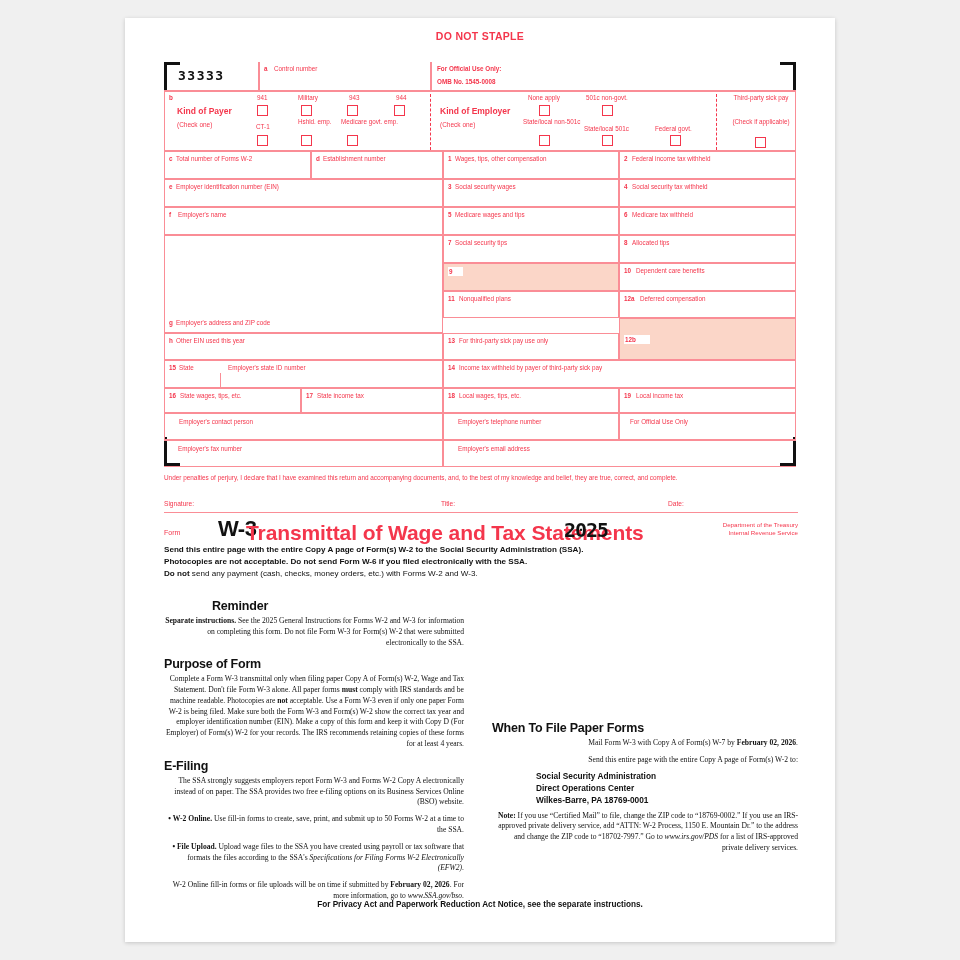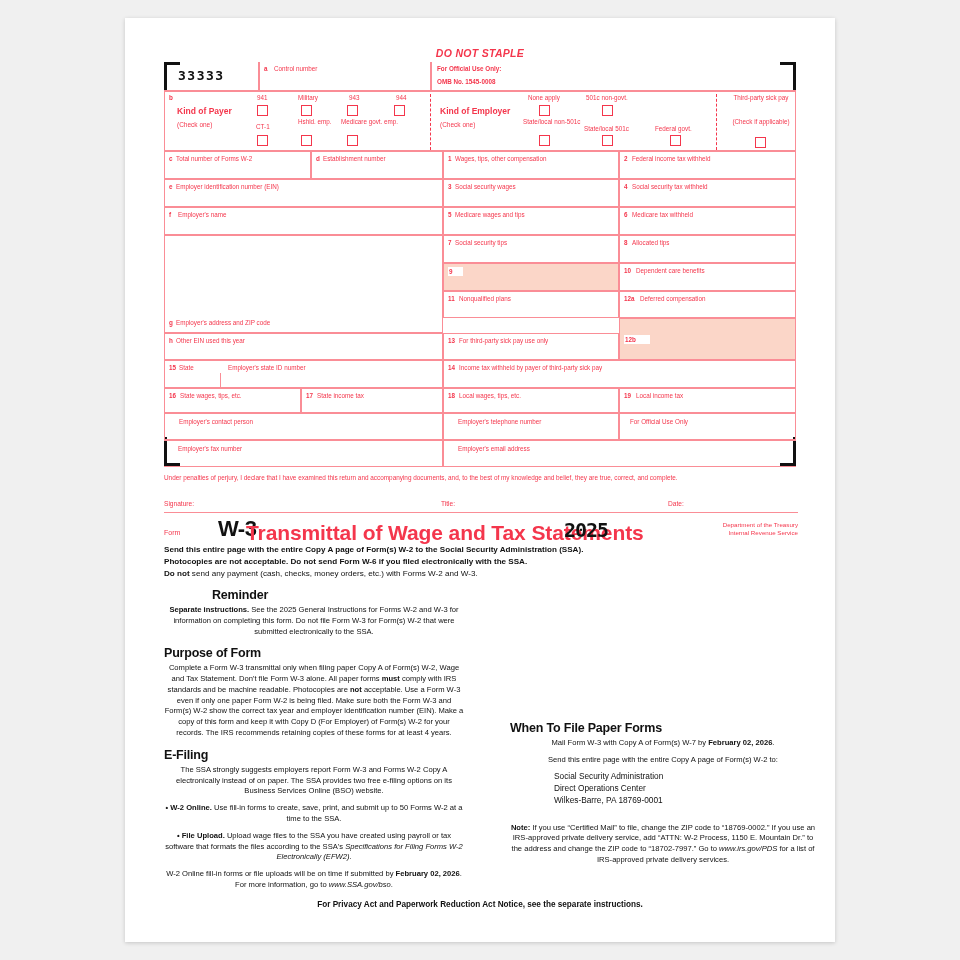--- a/index.html
+++ b/index.html
@@ -13,23 +13,23 @@
     position:absolute;left:125px;top:18px;
     width:710px;height:924px;
     background:#ffffff;
     box-shadow:0 1px 4px rgba(0,0,0,.18);
   }
   .b{font-weight:bold;}
   .i{font-style:italic;}
 
   
   .donotstaple{
-    position:absolute;left:0;top:29px;width:710px;
+    position:absolute;left:0;top:12px;width:710px;
     text-align:center;font-size:10.5px;font-weight:bold;
-    color:#f4364c;letter-spacing:.3px;font-style:italic;
+    color:#f4364c;letter-spacing:.3px;
   }
 
   
   .formwrap{
     position:absolute;left:39px;top:44px;
     width:632px;height:404px;
   }
   .cell{position:absolute;box-sizing:border-box;border:1px solid #fa8d96;}
   .lbl{position:absolute;font-size:6.3px;color:#f4364c;white-space:nowrap;line-height:1.15;}
   .lbl.num{font-weight:bold;}
@@ -70,26 +70,26 @@
     position:absolute;left:400px;top:0px;font-size:20px;font-weight:bold;color:#111;
     font-family:"DejaVu Sans Mono", monospace;letter-spacing:-1px;
   }
   .t-dept{position:absolute;right:0;top:3px;text-align:right;font-size:6.2px;color:#f4364c;line-height:1.35;}
 
   .lead{position:absolute;left:39px;top:526px;width:560px;font-size:8.1px;color:#111;font-weight:bold;line-height:1.5;}
   .lead .n{font-weight:normal;}
 
   
   .colL{position:absolute;left:39px;top:565px;width:300px;}
-  .colR{position:absolute;left:385px;top:703px;width:306px;}
+  .colR{position:absolute;left:367px;top:703px;width:306px;}
   h2.sec{font-size:12.5px;font-weight:bold;color:#111;margin:0 0 3px 0;letter-spacing:-.2px;}
   .colL h2.sec{margin-top:9px;}
   .colR h2.sec{margin-top:7px;}
-  p.para{font-size:7.6px;color:#111;line-height:1.42;margin:0 0 6px 0;text-align:center;}
-  .addr{font-size:8.3px;font-weight:normal;color:#111;line-height:1.45;margin:4px 0 17px 44px;}
+  p.para{font-size:7.6px;color:#111;line-height:1.42;margin:0 0 6px 0;text-align:right;font-family:Liberation Serif, serif;}
+  .addr{font-size:8.3px;font-weight:bold;color:#111;line-height:1.45;margin:4px 0 5px 44px;}
 
   .privacy{
     position:absolute;left:0;top:882px;width:710px;text-align:center;
     font-size:8.2px;font-weight:bold;color:#111;
   }
 </style>
 </head>
 <body>
 
 <div class="page">
@@ -313,21 +313,21 @@
     </span>
   </div>
 
   <div class="lead">
     <div>Send this entire page with the entire Copy A page of Form(s) W-2 to the Social Security Administration (SSA).</div>
     <div>Photocopies are not acceptable. Do not send Form W-6 if you filed electronically with the SSA.</div>
     <div><span>Do not</span><span class="n"> send any payment (cash, checks, money orders, etc.) with Forms W-2 and W-3.</span></div>
   </div>
 
   <div class="colL">
-    <h2 class="sec" style="margin-top:5px;padding-left:48px;">Reminder</h2>
+    <h2 class="sec" style="margin-top:16px;padding-left:48px;">Reminder</h2>
     <p class="para"><span class="b">Separate instructions.</span><span> See the 2025 General Instructions for Forms W-2 and W-3 for information on completing this form. Do not file Form W-3 for Form(s) W-2 that were submitted electronically to the SSA.</span></p>
 
     <h2 class="sec">Purpose of Form</h2>
     <p class="para"><span>Complete a Form W-3 transmittal only when filing paper Copy A of Form(s) W-2, Wage and Tax Statement. Don't file Form W-3 alone. All paper forms </span><span class="b">must</span><span> comply with IRS standards and be machine readable. Photocopies are </span><span class="b">not</span><span> acceptable. Use a Form W-3 even if only one paper Form W-2 is being filed. Make sure both the Form W-3 and Form(s) W-2 show the correct tax year and employer identification number (EIN). Make a copy of this form and keep it with Copy D (For Employer) of Form(s) W-2 for your records. The IRS recommends retaining copies of these forms for at least 4 years.</span></p>
 
     <h2 class="sec">E-Filing</h2>
     <p class="para">The SSA strongly suggests employers report Form W-3 and Forms W-2 Copy A electronically instead of on paper. The SSA provides two free e-filing options on its Business Services Online (BSO) website.</p>
     <p class="para"><span class="b">• W-2 Online.</span><span> Use fill-in forms to create, save, print, and submit up to 50 Forms W-2 at a time to the SSA.</span></p>
     <p class="para"><span class="b">• File Upload.</span><span> Upload wage files to the SSA you have created using payroll or tax software that formats the files according to the SSA's </span><span class="i">Specifications for Filing Forms W-2 Electronically (EFW2)</span><span>.</span></p>
     <p class="para"><span>    W-2 Online fill-in forms or file uploads will be on time if submitted by </span><span class="b">February 02, 2026</span><span>. For more information, go to </span><span class="i">www.SSA.gov/bso</span><span>.</span></p>

